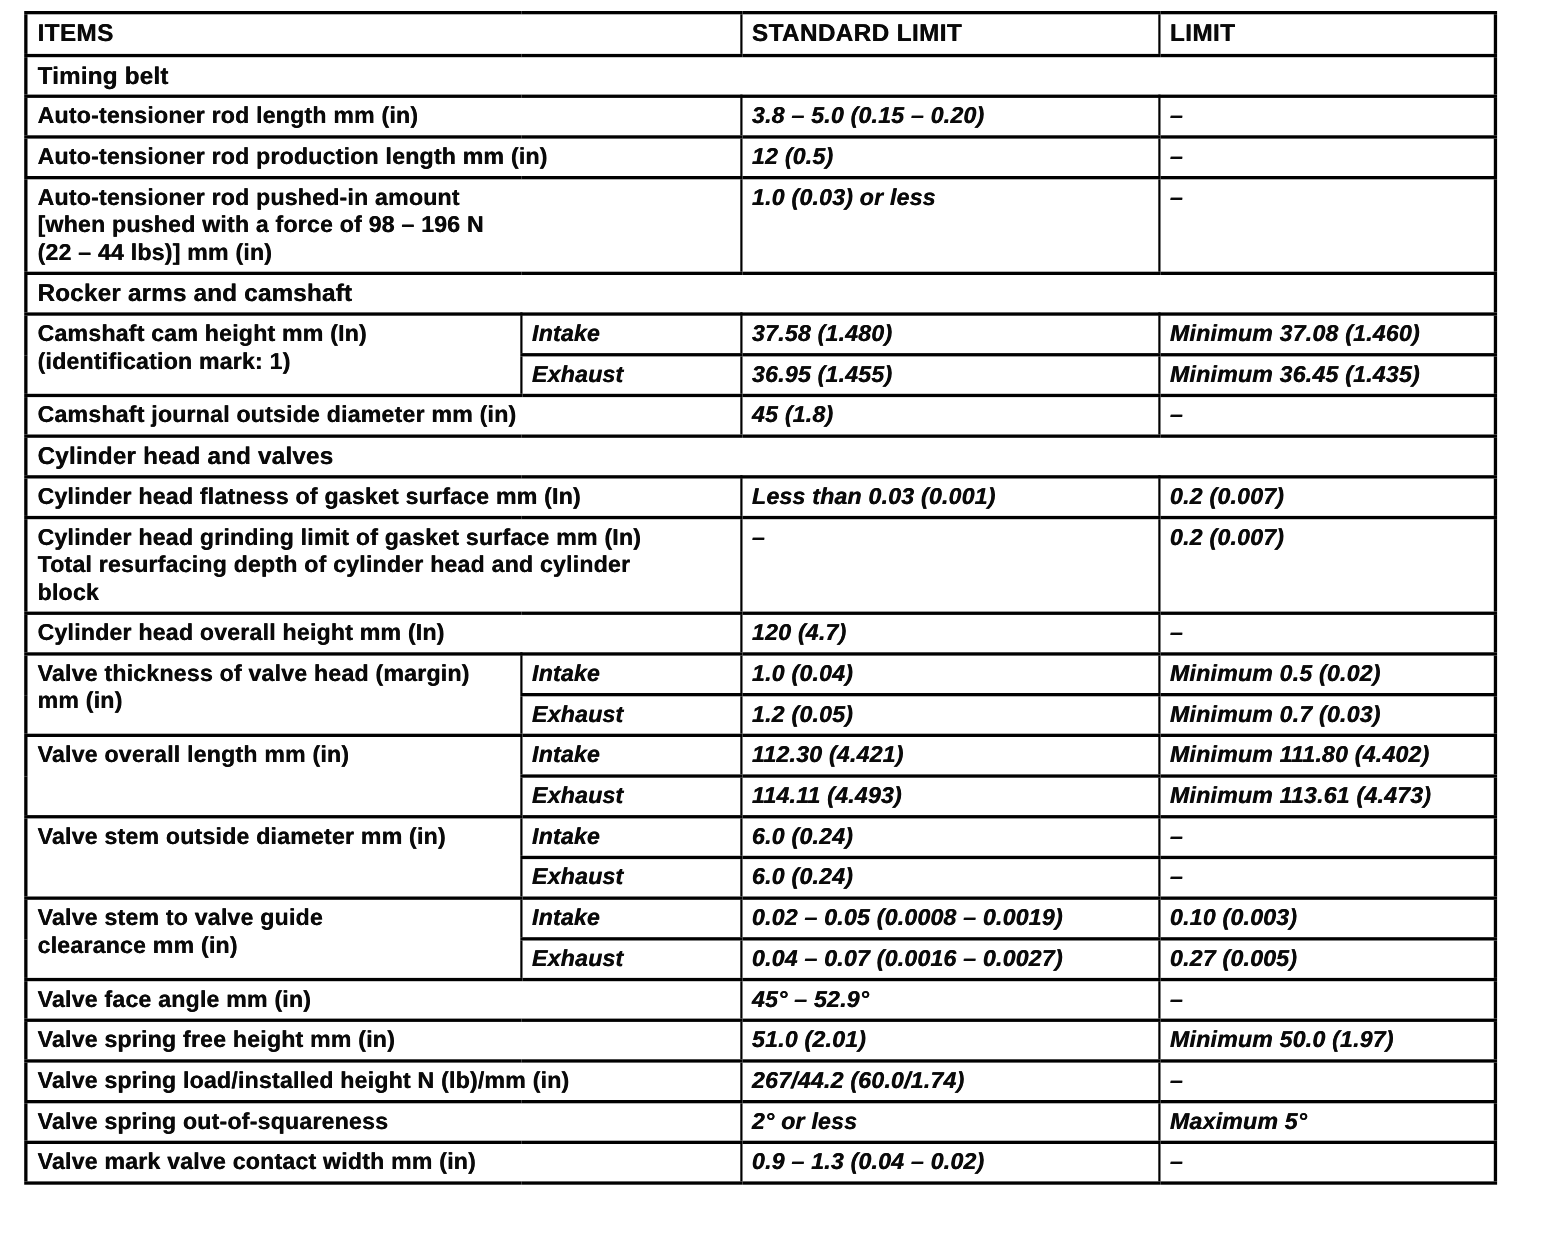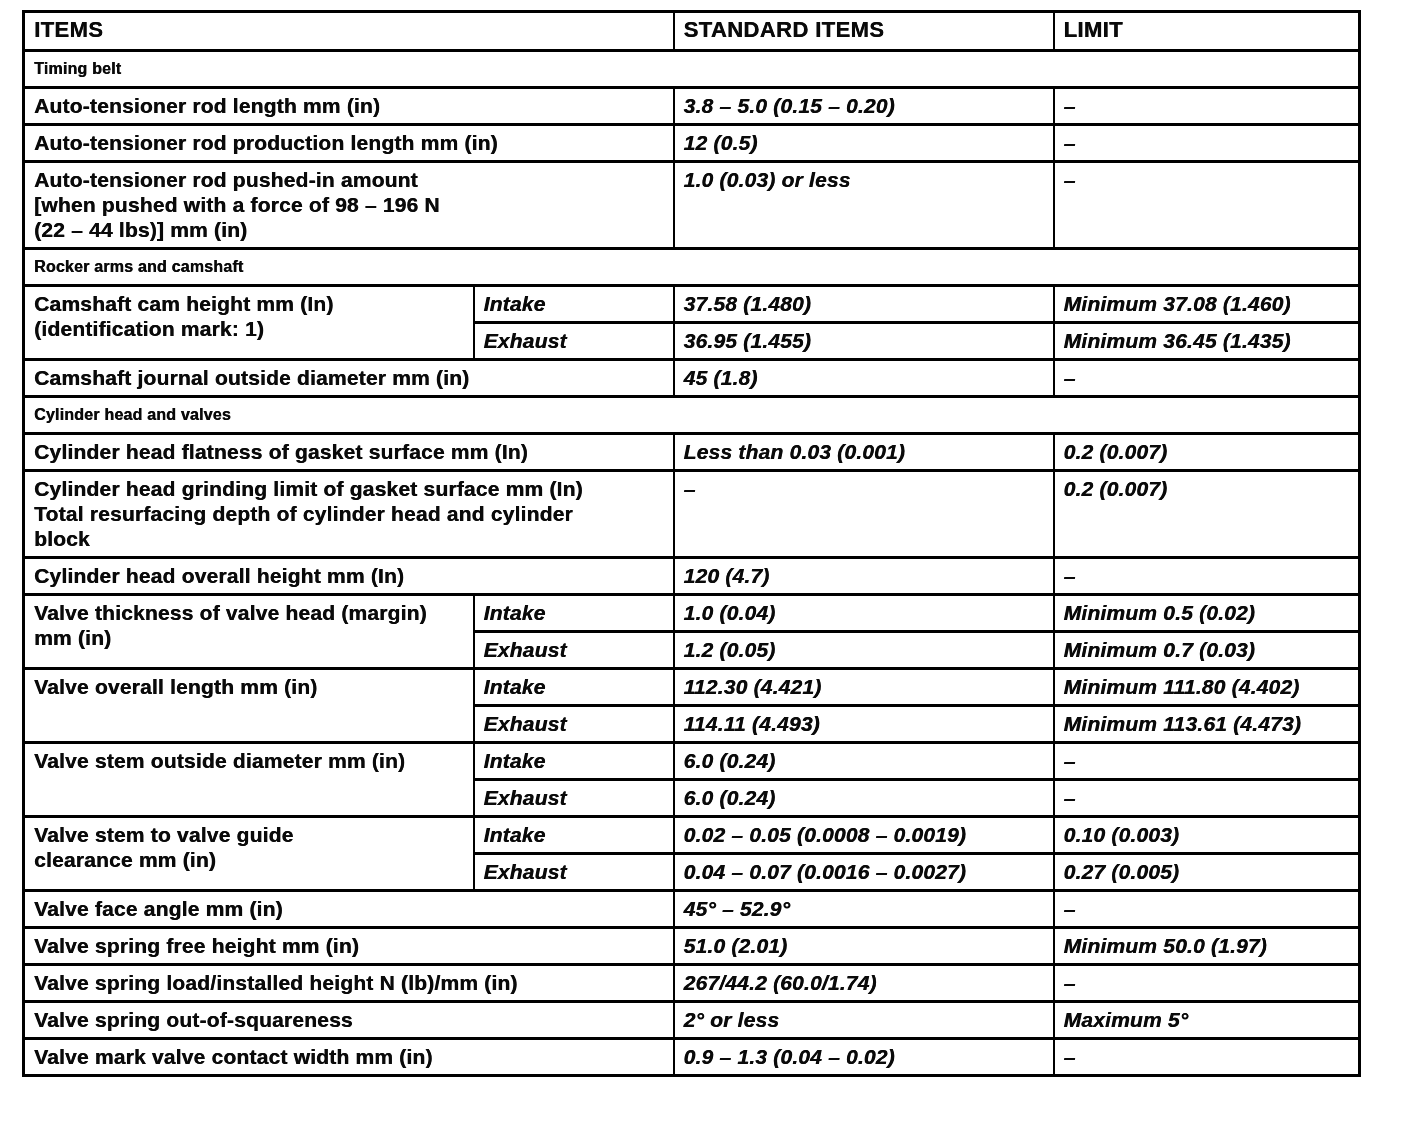--- a/index.html
+++ b/index.html
@@ -39,21 +39,21 @@
   }
   table.spec {
     border: 3px solid #000;
   }
   th.hdr {
     font-size: 22px;
     height: 27px;
     letter-spacing: 0.4px;
   }
   td.section {
-    font-size: 16px;
+    font-size: 22px;
     height: 25px;
   }
   td.item {
     white-space: pre-line;
   }
   td.cell-std, td.cell-limit, td.sub {
     white-space: pre-line;
     font-style: italic;
   }
   tr.baseline td {
@@ -67,21 +67,21 @@
   <table class="spec">
     <colgroup>
       <col style="width:450px">
       <col style="width:200px">
       <col style="width:380px">
       <col style="width:306px">
     </colgroup>
     <thead>
       <tr>
         <th class="hdr" colspan="2">ITEMS</th>
-        <th class="hdr">STANDARD ITEMS</th>
+        <th class="hdr">STANDARD LIMIT</th>
         <th class="hdr">LIMIT</th>
       </tr>
     </thead>
     <tbody>
 
     <tr class="baseline">
           <td class="section" colspan="4">Timing belt</td>
         </tr>
         <tr class="baseline">
           <td class="item" colspan="2">Auto-tensioner rod length mm (in)</td>

